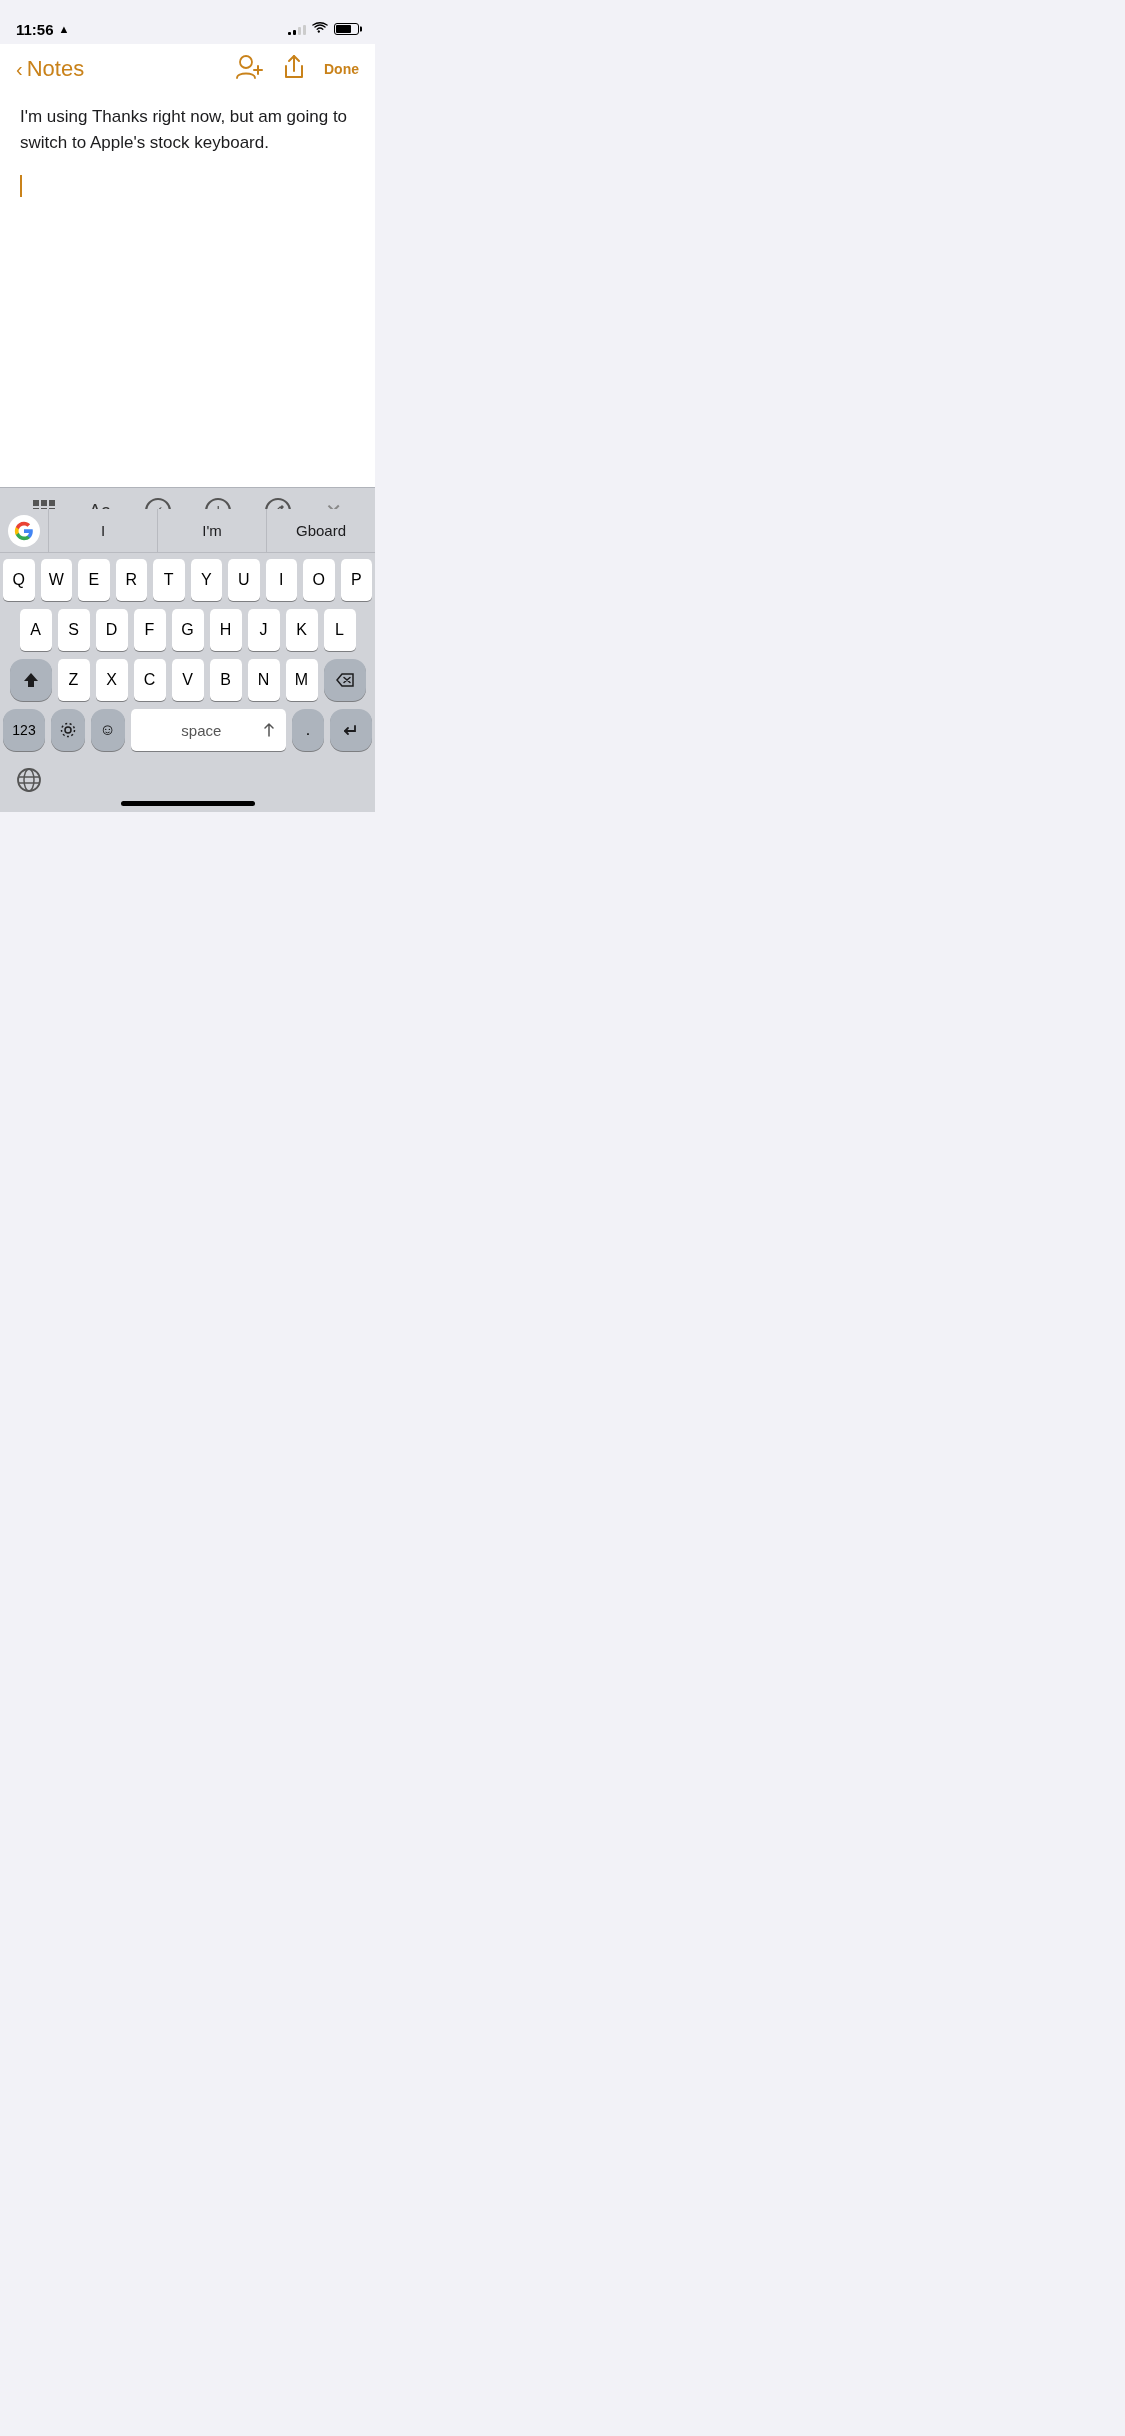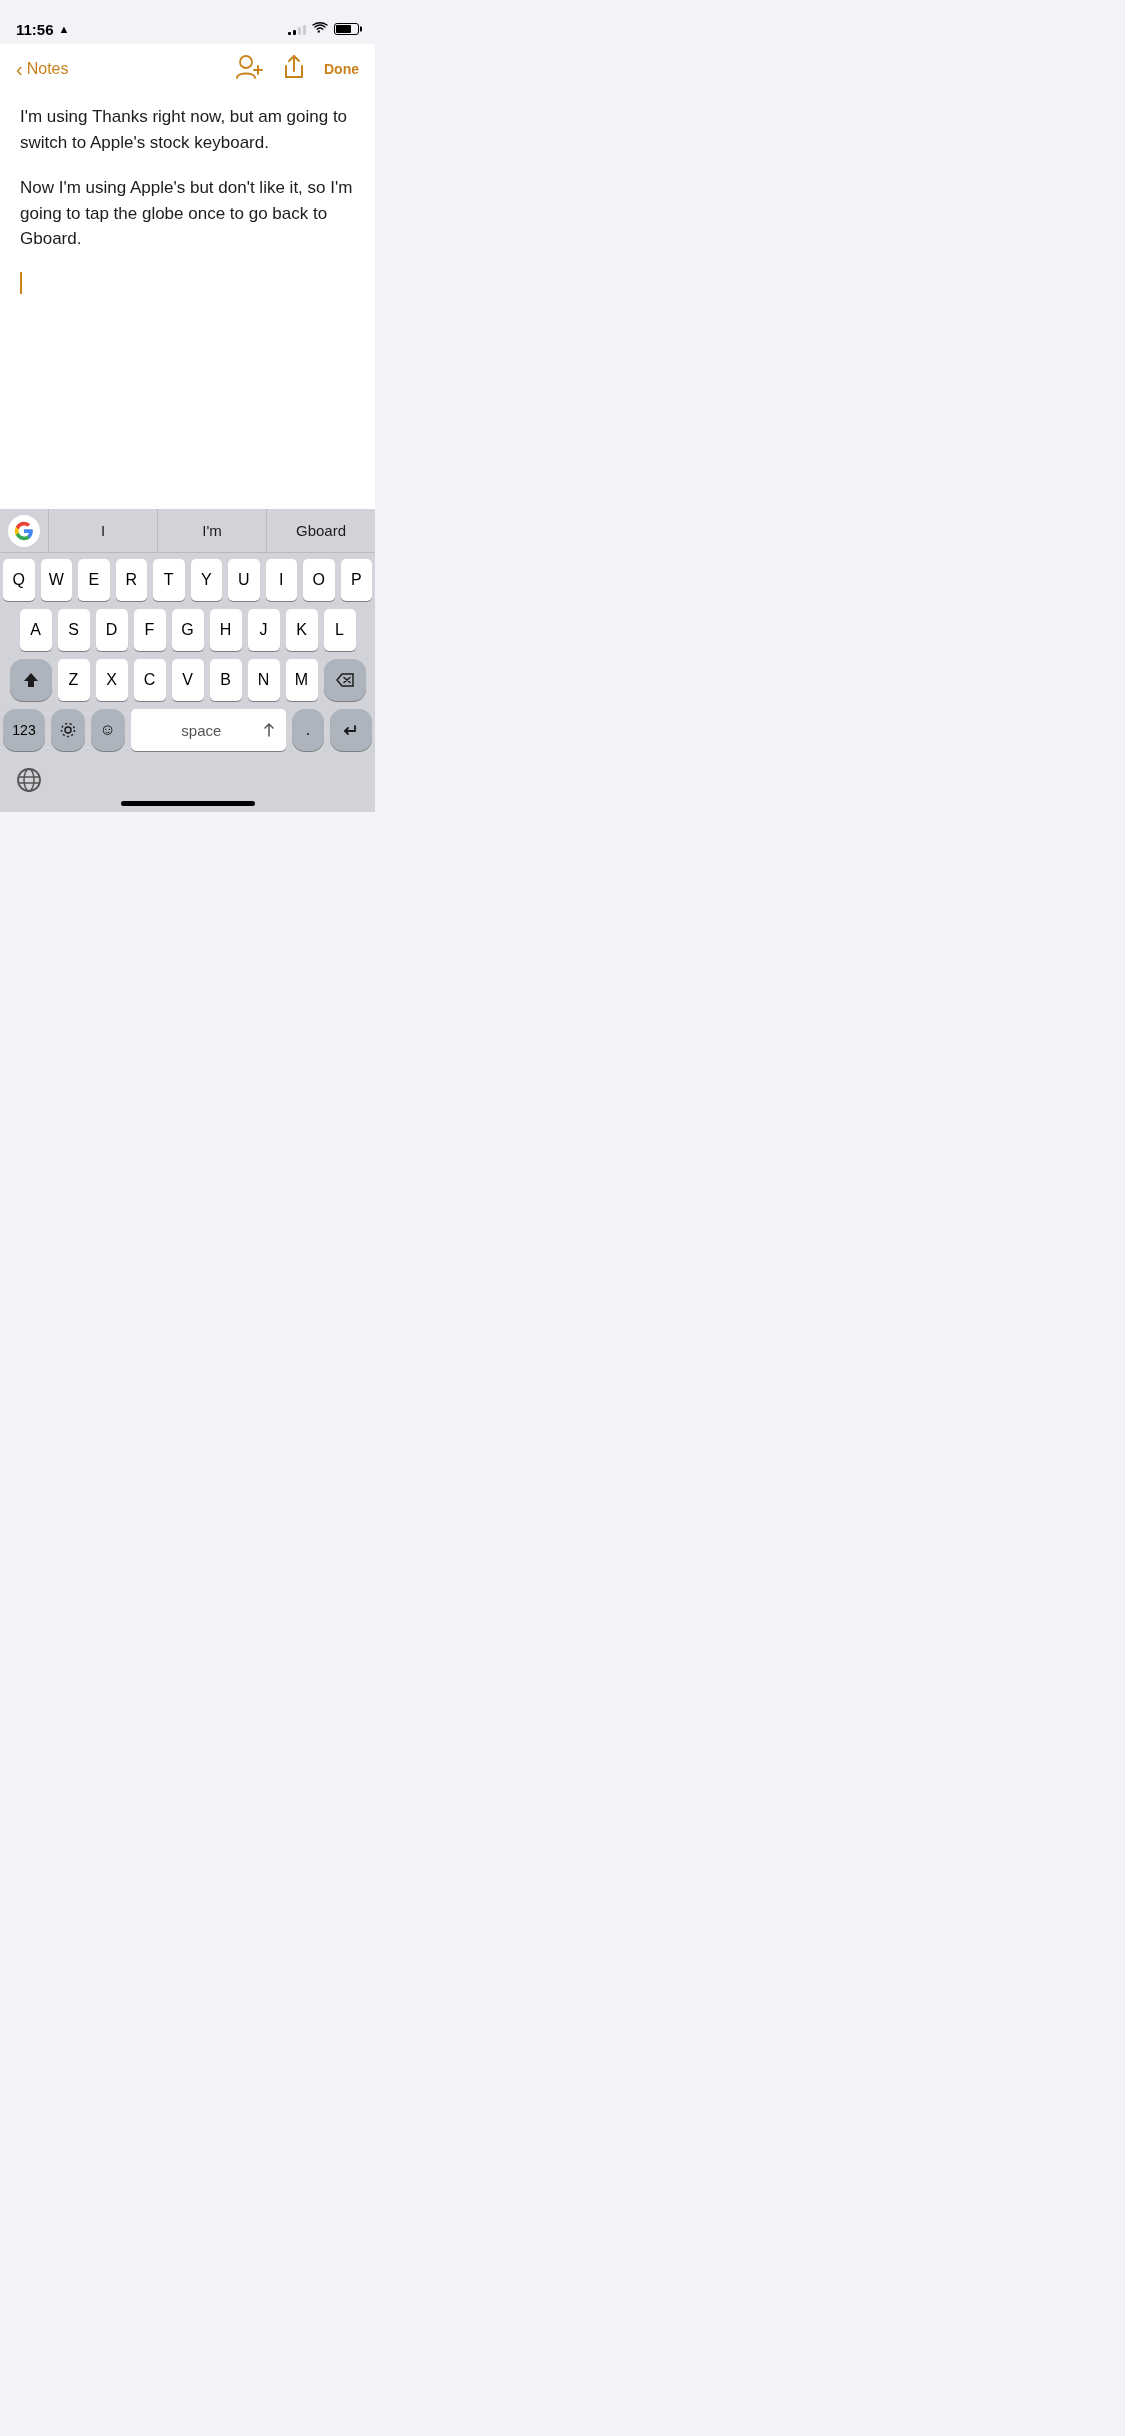--- a/index.html
+++ b/index.html
@@ -404,21 +404,21 @@
     </span>
     <div class="battery-icon">
       <div class="battery-fill"></div>
     </div>
   </div>
 </div>
 
 <div class="nav-bar nav-bar-note">
   <div class="nav-back">
     <span class="nav-back-chevron">‹</span>
-    <span style="color:#c9821a; font-size:16px;">Notes</span>
+    <span style="color:#c9821a; font-size:22px;">Notes</span>
   </div>
   <div class="nav-actions">
 
     <div>
       <svg width="30" height="30" viewBox="0 0 30 30">
         <circle cx="12" cy="10" r="6" fill="none" stroke="#c9821a" stroke-width="1.8"></circle>
         <path d="M3 26 C3 20 21 20 21 26" fill="none" stroke="#c9821a" stroke-width="1.8" stroke-linecap="round"></path>
         <circle cx="24" cy="18" r="6" fill="#fff" stroke="none"></circle>
         <line x1="24" y1="14" x2="24" y2="22" stroke="#c9821a" stroke-width="2" stroke-linecap="round"></line>
         <line x1="20" y1="18" x2="28" y2="18" stroke="#c9821a" stroke-width="2" stroke-linecap="round"></line>
@@ -432,21 +432,20 @@
         <path d="M4 12 L4 23 L20 23 L20 12" fill="none" stroke="#c9821a" stroke-width="2" stroke-linecap="round" stroke-linejoin="round"></path>
       </svg>
     </div>
     <span class="done-button">Done</span>
   </div>
 </div>
 
 <div class="note-area">
   <div style="padding: 10px 20px 20px 20px;">
     <p class="note-text note-paragraph">I'm using Thanks right now, but am going to switch to Apple's stock keyboard.</p>
-    <p class="note-text note-paragraph">Now I'm using Apple's but don't like it, so I'm going to tap the globe once to go back to Gboard.</p>
     <span class="cursor-line"></span>
   </div>
 </div>
 
 <div style="background:#fff; flex:1; height: 270px;"></div>
 
 <div class="toolbar">
 
   <div class="toolbar-icon">
     <div class="grid-icon">

